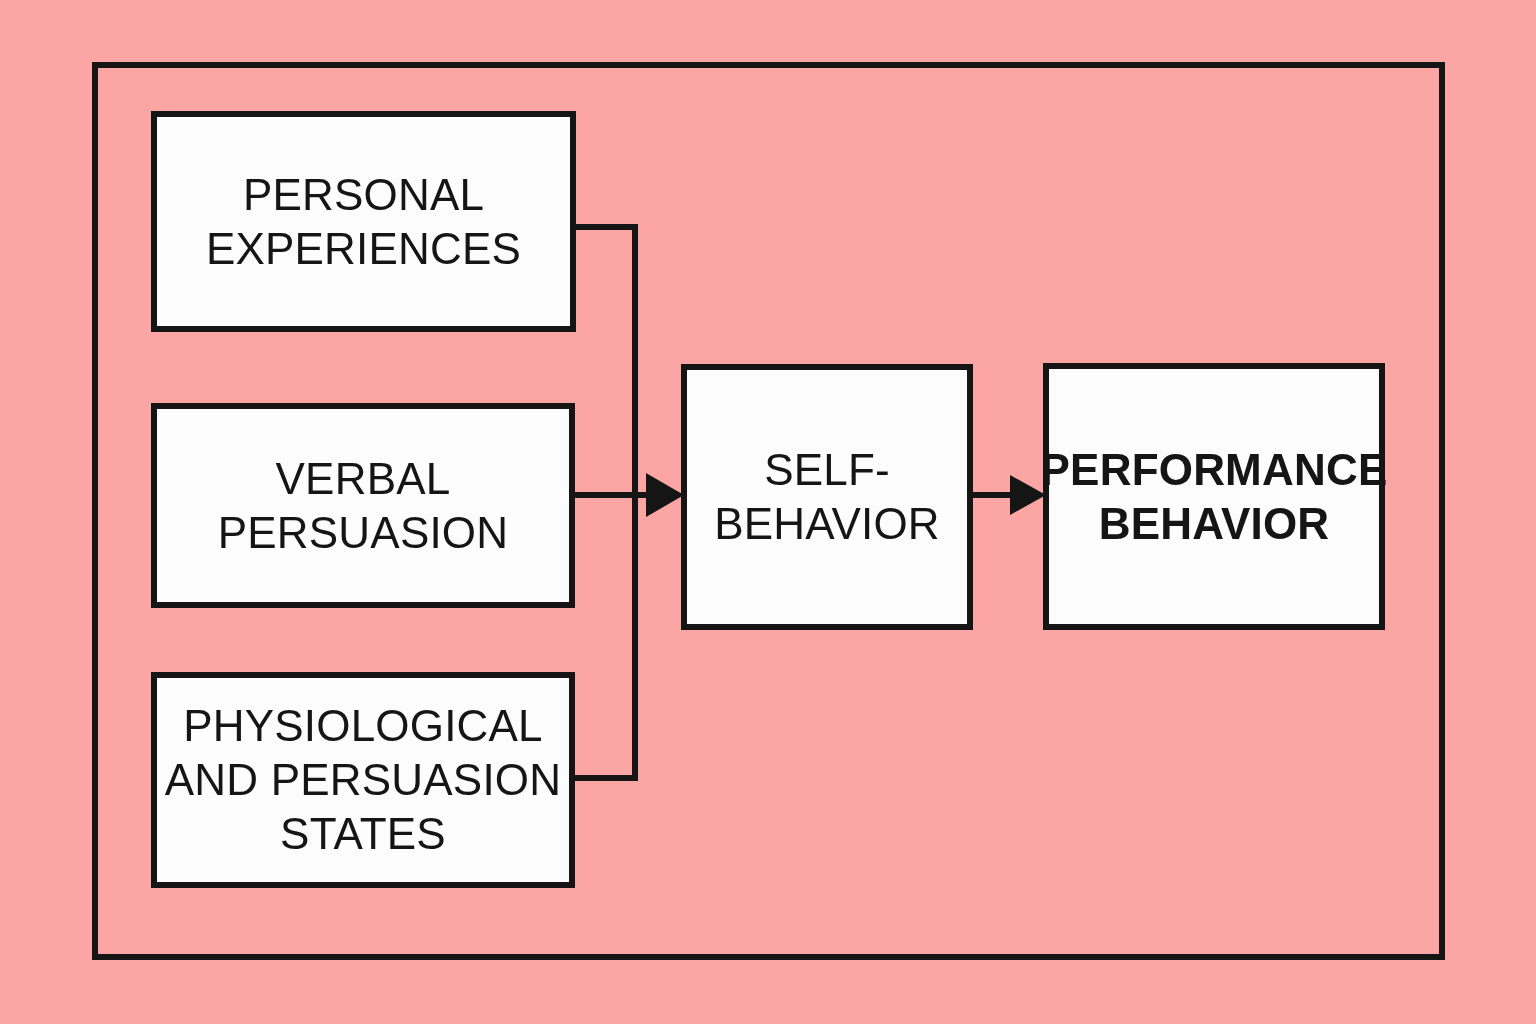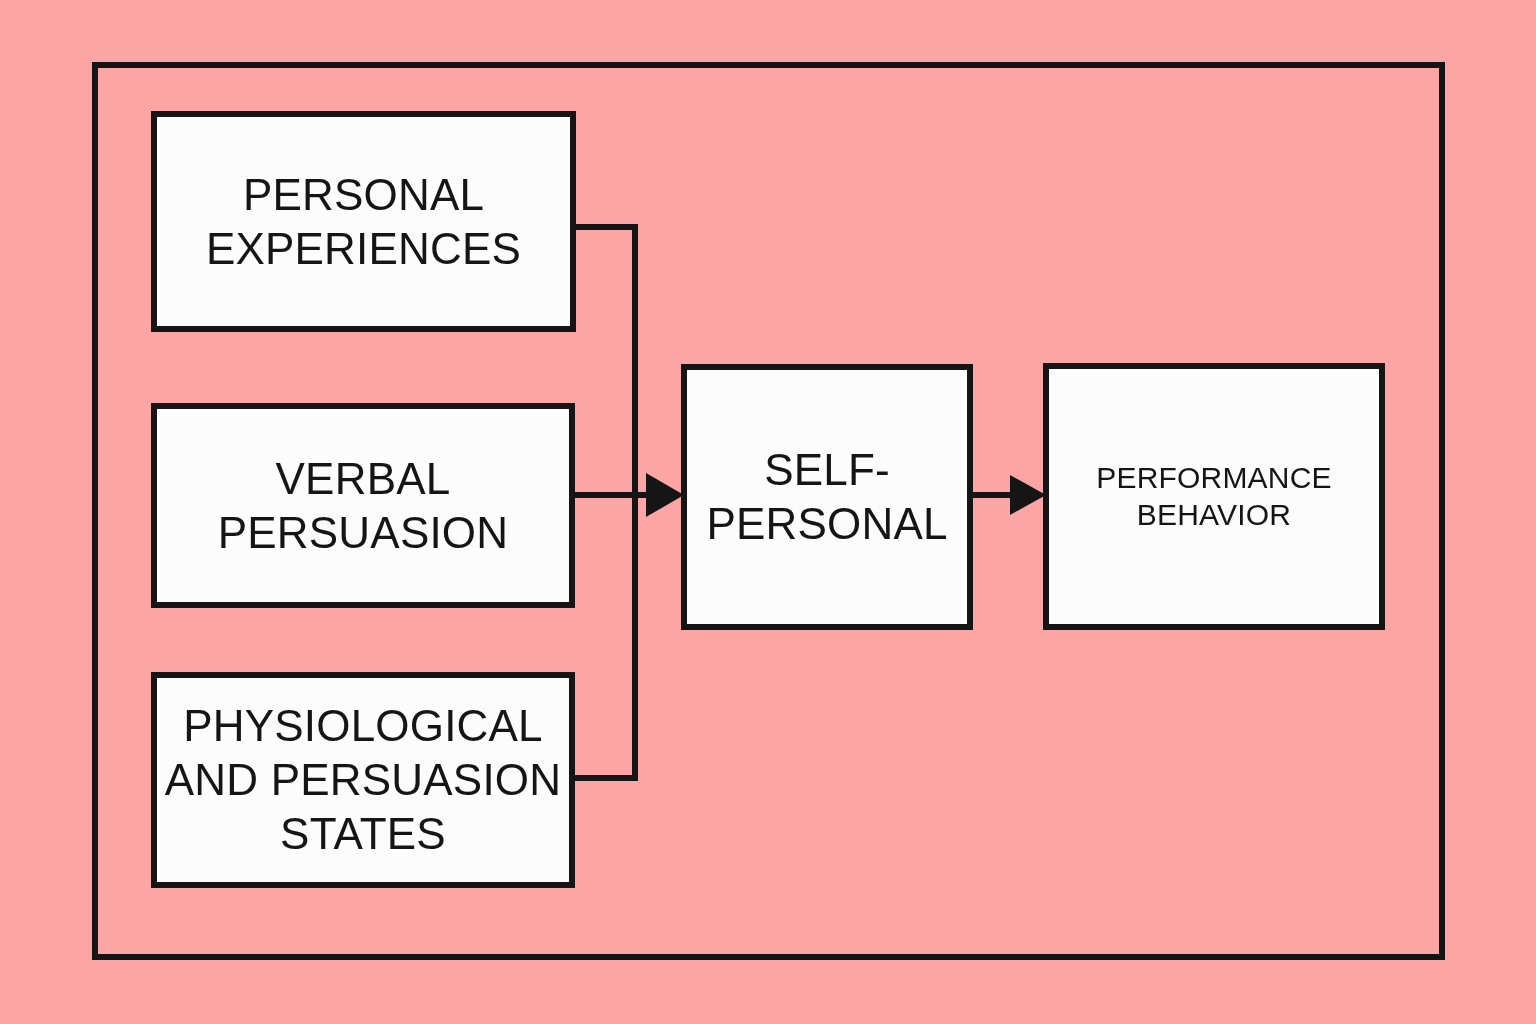--- a/index.html
+++ b/index.html
@@ -75,18 +75,18 @@
 EXPERIENCES</div>
 
   <div class="node-label" style="left:151px; top:403px; width:424px; height:205px;">VERBAL
 PERSUASION</div>
 
   <div class="node-label" style="left:151px; top:672px; width:424px; height:216px;">PHYSIOLOGICAL
 AND PERSUASION
 STATES</div>
 
   <div class="node-label" style="left:681px; top:364px; width:292px; height:266px;">SELF-
-PERSONAL</div>
+BEHAVIOR</div>
 
-  <div class="node-label" style="left:1043px; top:363px; width:342px; height:267px; font-size:30px;">PERFORMANCE
+  <div class="node-label" style="left:1043px; top:363px; width:342px; height:267px; font-size:44px;font-weight:bold;">PERFORMANCE
 BEHAVIOR</div>
 
 </div>
 
 </body></html>

